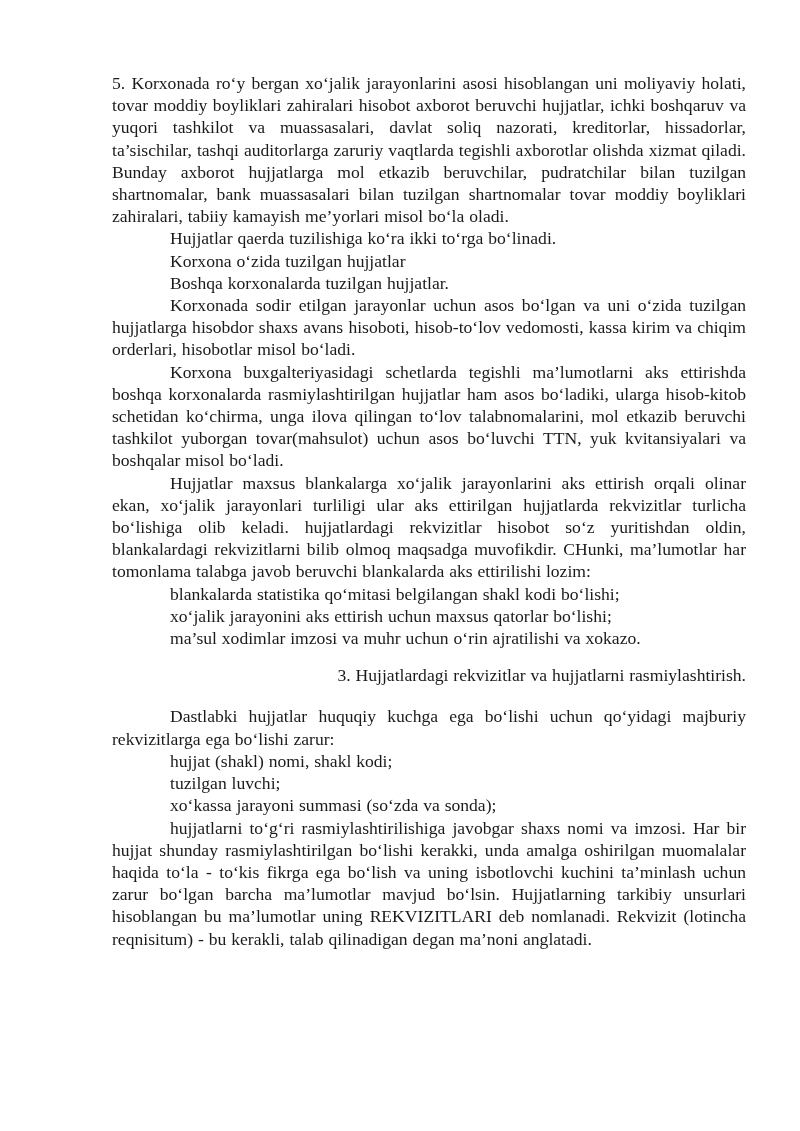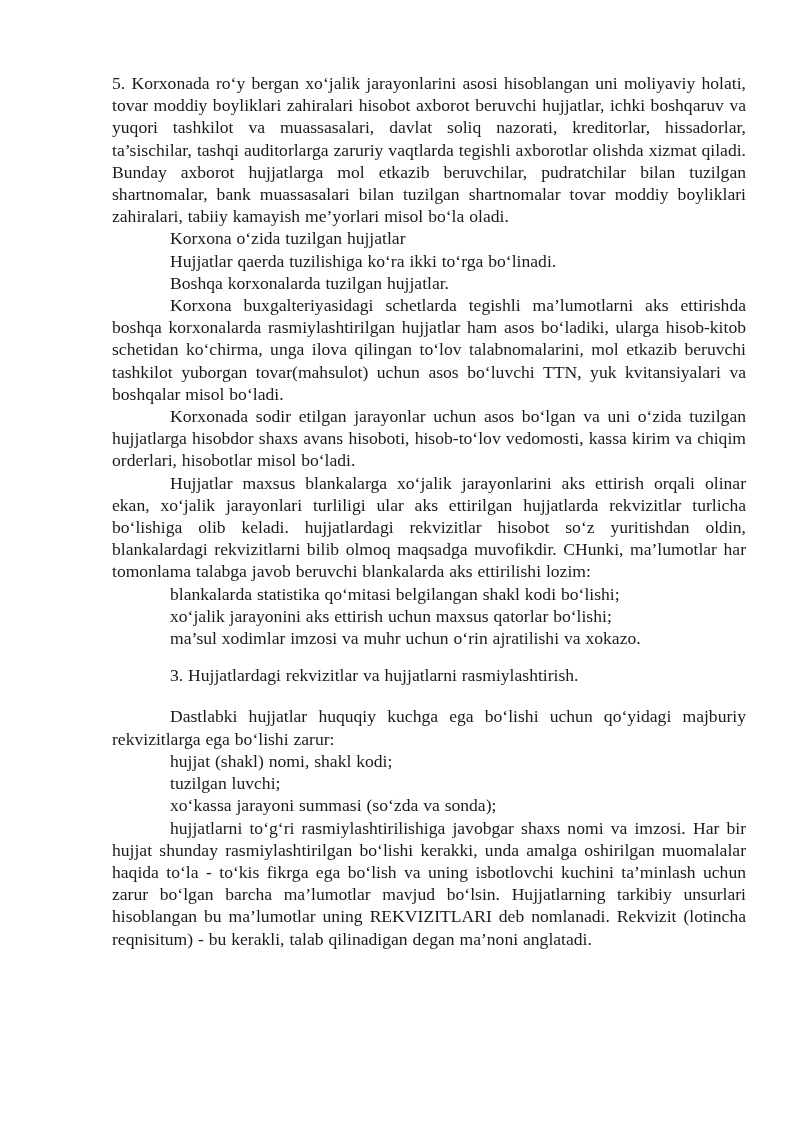--- a/index.html
+++ b/index.html
@@ -25,33 +25,33 @@
     text-align: justify;
     text-indent: 58px;
     word-spacing: 0.5px;
   }
   .page p.no-indent {
     text-indent: 0;
   }
   .page p.heading {
     margin-top: 15px;
     margin-bottom: 19px;
-    text-align: left;
+    text-align: right;
   }
 </style>
 </head>
 <body>
 
 <main class="page">
   <p class="no-indent">5. Korxonada ro‘y bergan xo‘jalik jarayonlarini asosi hisoblangan uni moliyaviy holati, tovar moddiy boyliklari zahiralari hisobot axborot beruvchi hujjatlar, ichki boshqaruv va yuqori tashkilot va muassasalari, davlat soliq nazorati, kreditorlar, hissadorlar, ta’sischilar, tashqi auditorlarga zaruriy vaqtlarda tegishli axborotlar olishda xizmat qiladi. Bunday axborot hujjatlarga mol etkazib beruvchilar, pudratchilar bilan tuzilgan shartnomalar, bank muassasalari bilan tuzilgan shartnomalar tovar moddiy boyliklari zahiralari, tabiiy kamayish me’yorlari misol bo‘la oladi.</p>
+  <p>Hujjatlar qaerda tuzilishiga ko‘ra ikki to‘rga bo‘linadi.</p>
   <p>Korxona o‘zida tuzilgan hujjatlar</p>
-  <p>Hujjatlar qaerda tuzilishiga ko‘ra ikki to‘rga bo‘linadi.</p>
   <p>Boshqa korxonalarda tuzilgan hujjatlar.</p>
+  <p>Korxonada sodir etilgan jarayonlar uchun asos bo‘lgan va uni o‘zida tuzilgan hujjatlarga hisobdor shaxs avans hisoboti, hisob-to‘lov vedomosti, kassa kirim va chiqim orderlari, hisobotlar misol bo‘ladi.</p>
   <p>Korxona buxgalteriyasidagi schetlarda tegishli ma’lumotlarni aks ettirishda boshqa korxonalarda rasmiylashtirilgan hujjatlar ham asos bo‘ladiki, ularga hisob-kitob schetidan ko‘chirma, unga ilova qilingan to‘lov talabnomalarini, mol etkazib beruvchi tashkilot yuborgan tovar(mahsulot) uchun asos bo‘luvchi TTN, yuk kvitansiyalari va boshqalar misol bo‘ladi.</p>
-  <p>Korxonada sodir etilgan jarayonlar uchun asos bo‘lgan va uni o‘zida tuzilgan hujjatlarga hisobdor shaxs avans hisoboti, hisob-to‘lov vedomosti, kassa kirim va chiqim orderlari, hisobotlar misol bo‘ladi.</p>
   <p>Hujjatlar maxsus blankalarga xo‘jalik jarayonlarini aks ettirish orqali olinar ekan, xo‘jalik jarayonlari turliligi ular aks ettirilgan hujjatlarda rekvizitlar turlicha bo‘lishiga olib keladi. hujjatlardagi rekvizitlar hisobot so‘z yuritishdan oldin, blankalardagi rekvizitlarni bilib olmoq maqsadga muvofikdir. CHunki, ma’lumotlar har tomonlama talabga javob beruvchi blankalarda aks ettirilishi lozim:</p>
   <p>blankalarda statistika qo‘mitasi belgilangan shakl kodi bo‘lishi;</p>
   <p>xo‘jalik jarayonini aks ettirish uchun maxsus qatorlar bo‘lishi;</p>
   <p>ma’sul xodimlar imzosi va muhr uchun o‘rin ajratilishi va xokazo.</p>
   <p class="heading">3. Hujjatlardagi rekvizitlar va hujjatlarni rasmiylashtirish.</p>
   <p>Dastlabki hujjatlar huquqiy kuchga ega bo‘lishi uchun qo‘yidagi majburiy rekvizitlarga ega bo‘lishi zarur:</p>
   <p>hujjat (shakl) nomi, shakl kodi;</p>
   <p>tuzilgan luvchi;</p>
   <p>xo‘kassa jarayoni summasi (so‘zda va sonda);</p>
   <p>hujjatlarni to‘g‘ri rasmiylashtirilishiga javobgar shaxs nomi va imzosi. Har bir hujjat shunday rasmiylashtirilgan bo‘lishi kerakki, unda amalga oshirilgan muomalalar haqida to‘la - to‘kis fikrga ega bo‘lish va uning isbotlovchi kuchini ta’minlash uchun zarur bo‘lgan barcha ma’lumotlar mavjud bo‘lsin. Hujjatlarning tarkibiy unsurlari hisoblangan bu ma’lumotlar uning REKVIZITLARI deb nomlanadi. Rekvizit (lotincha reqnisitum) - bu kerakli, talab qilinadigan degan ma’noni anglatadi.</p>

